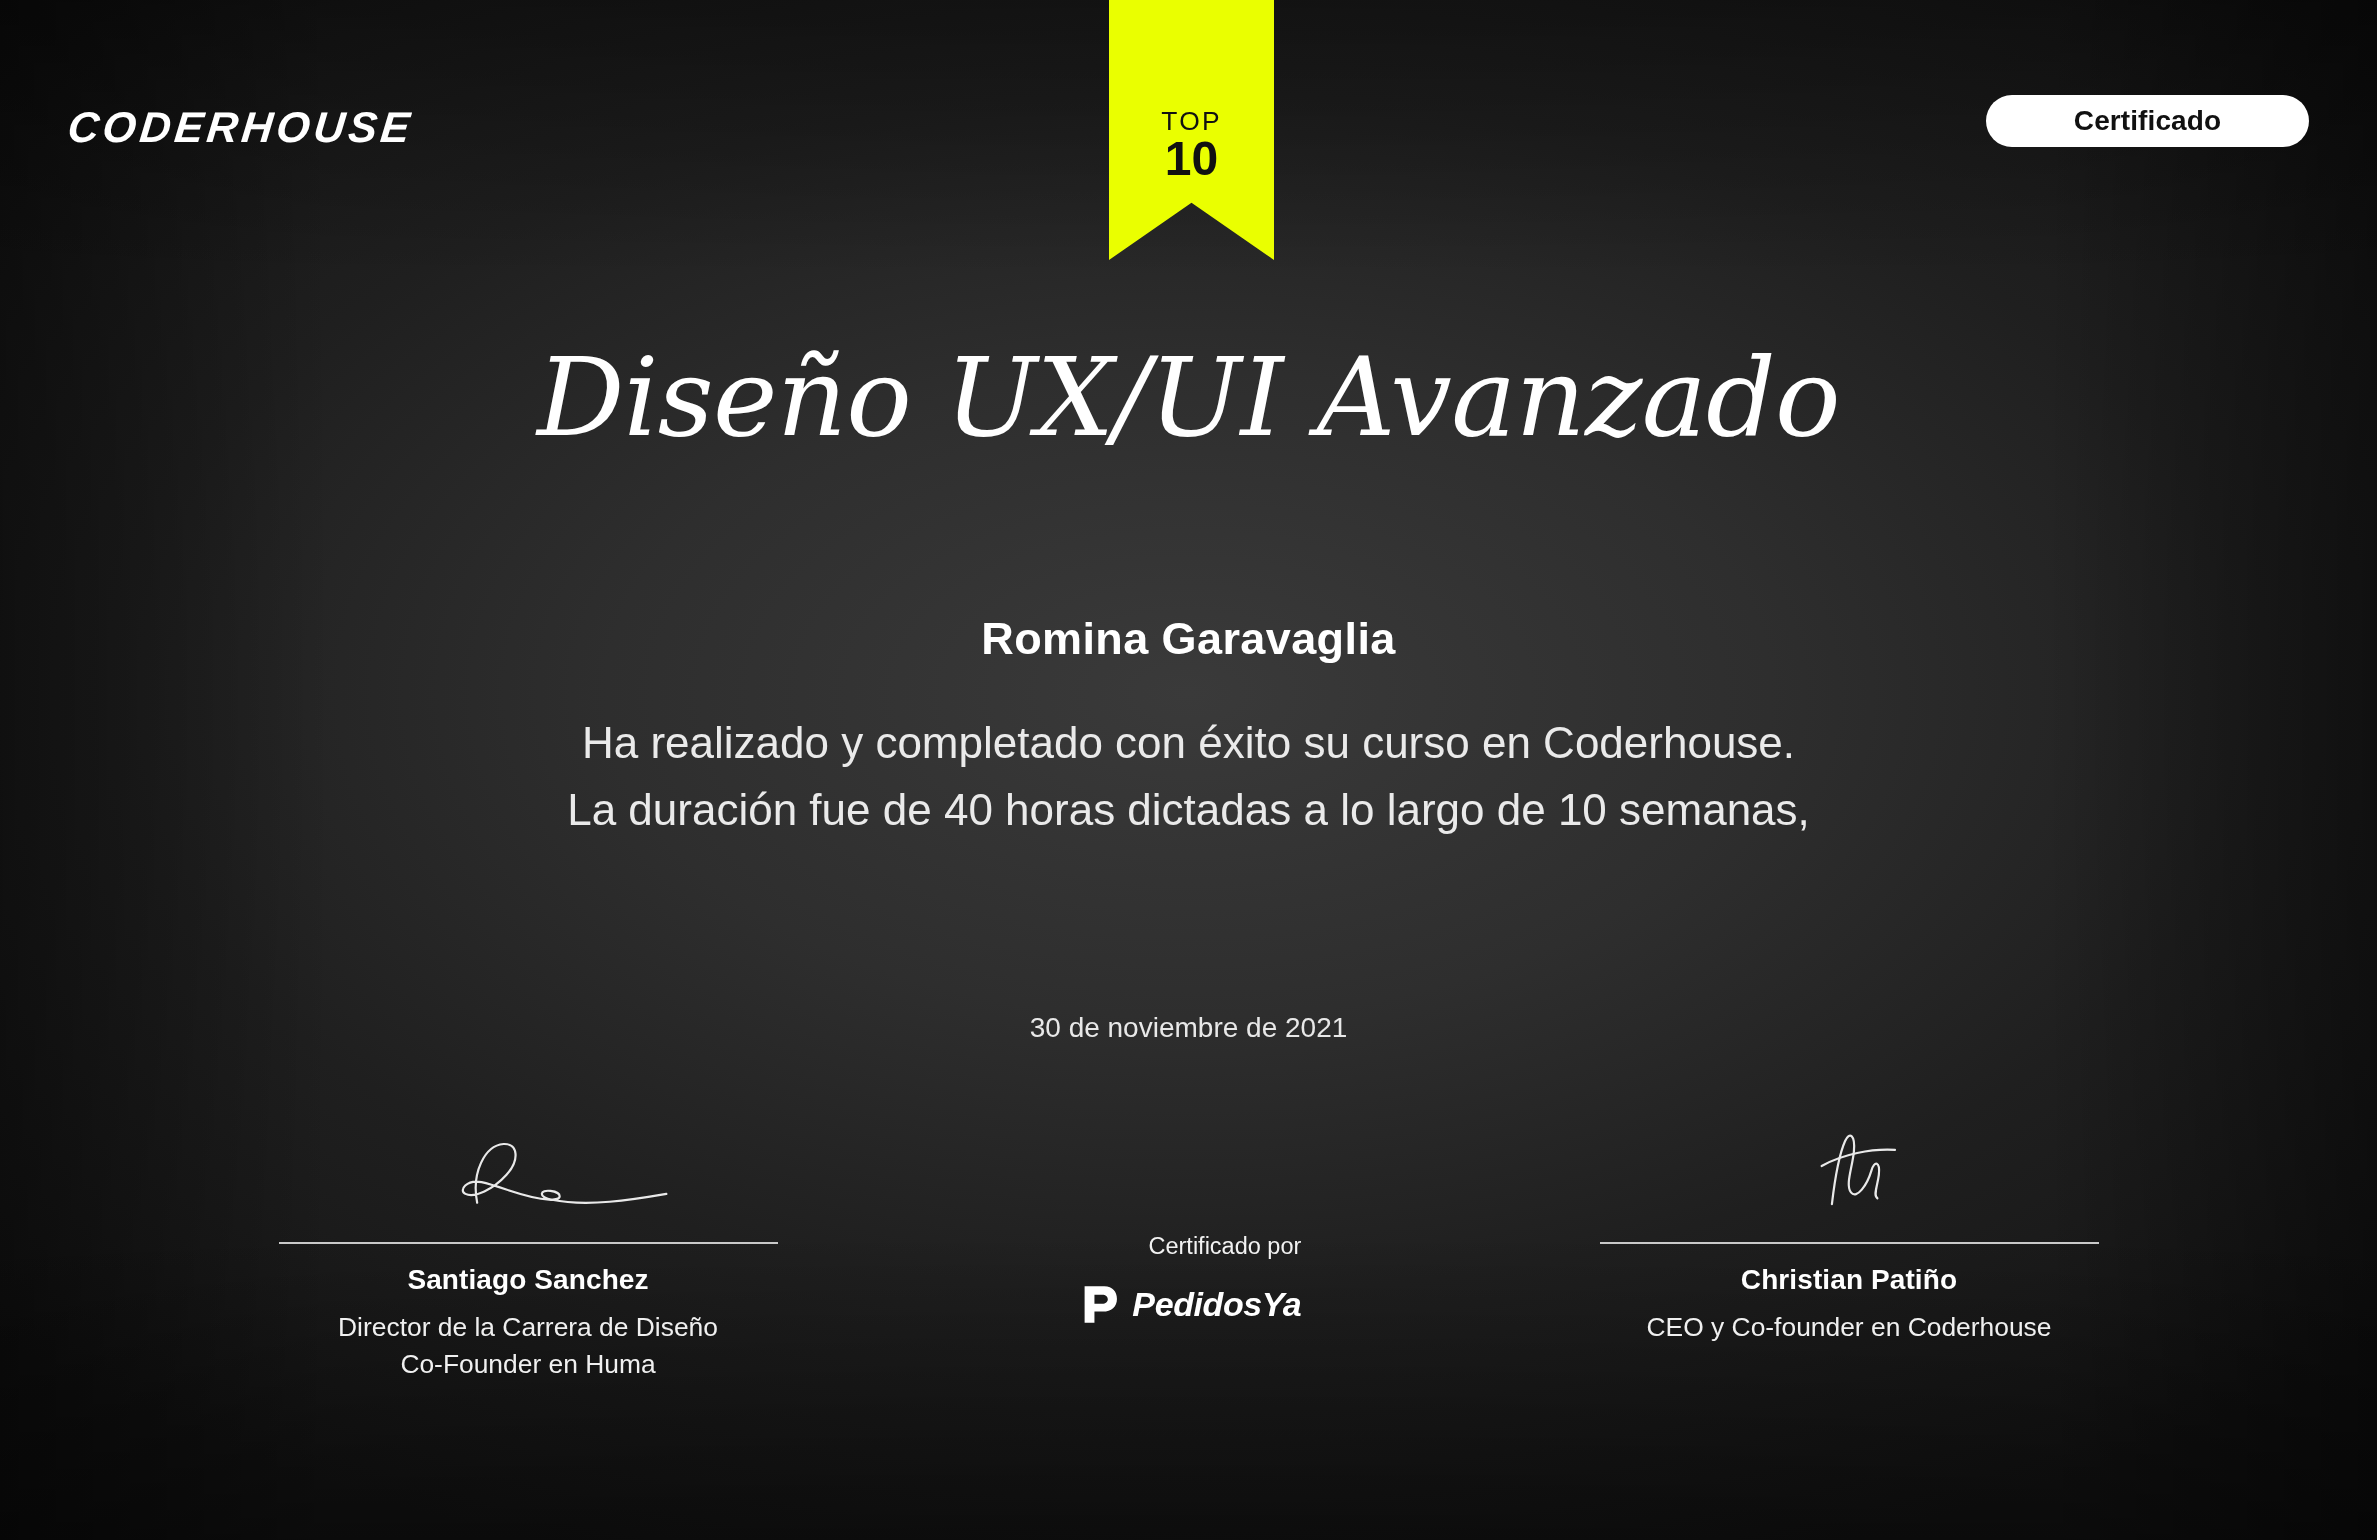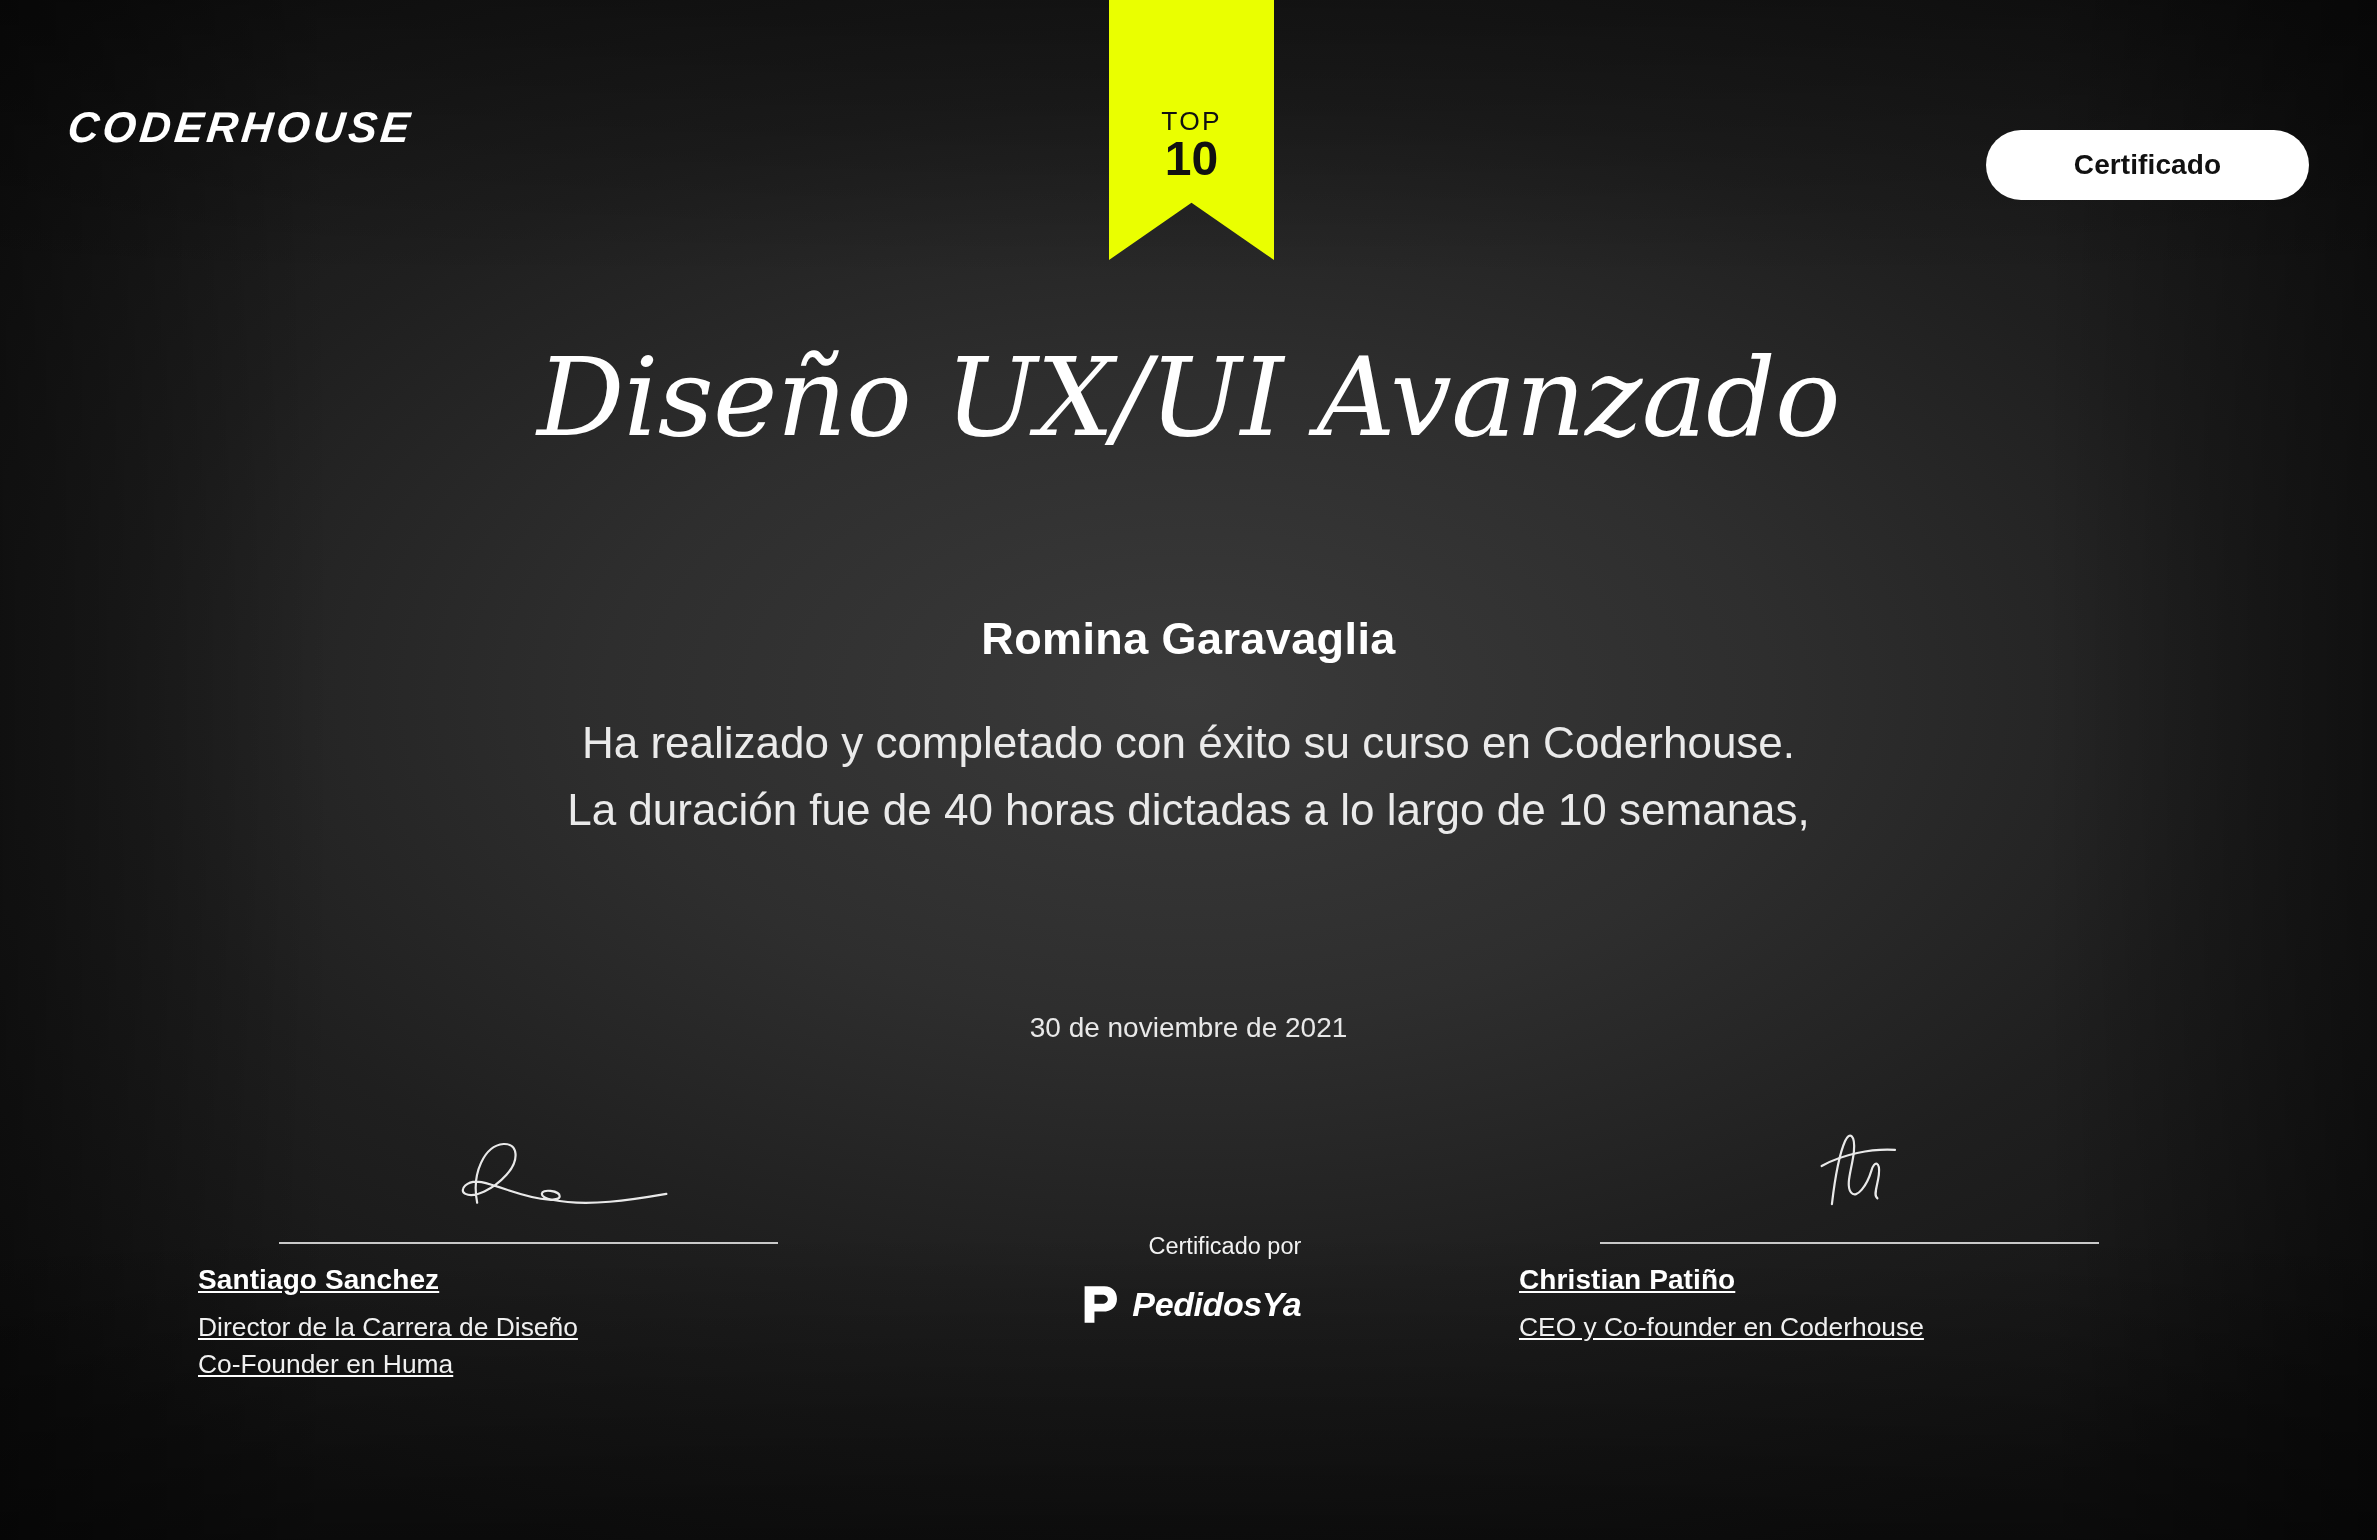--- a/index.html
+++ b/index.html
@@ -72,31 +72,30 @@
     line-height: 1.05;
     letter-spacing: 0px;
   }
 
   
   .pill {
     position: absolute;
     right: 68px;
     top: 95px;
     width: 323px;
-    height: 70px;
+    height: 52px;
     border-radius: 35px;
     background: #ffffff;
     display: flex;
     align-items: center;
     justify-content: center;
     color: #111;
     font-size: 28px;
     font-weight: 700;
     letter-spacing: 0.1px;
-    margin-top: 35px;
   }
 
   
   .title {
     position: absolute;
     top: 334px;
     left: 0;
     width: 100%;
     text-align: center;
     color: #fff;
@@ -143,22 +142,22 @@
     width: 100%;
     text-align: center;
     color: #e8e8e8;
     font-size: 28px;
   }
 
   
   .sig-block {
     position: absolute;
     width: 660px;
-    color: #fff;
-    text-decoration: underline;
+    text-align: center;
+    color: #fff;
   }
   .sig-left  { left: 198px;  top: 1115px; }
   .sig-right { right: 198px; top: 1115px; }
 
   .sig-mark {
     height: 117px;
     display: flex;
     align-items: flex-end;
     justify-content: center;
   }

